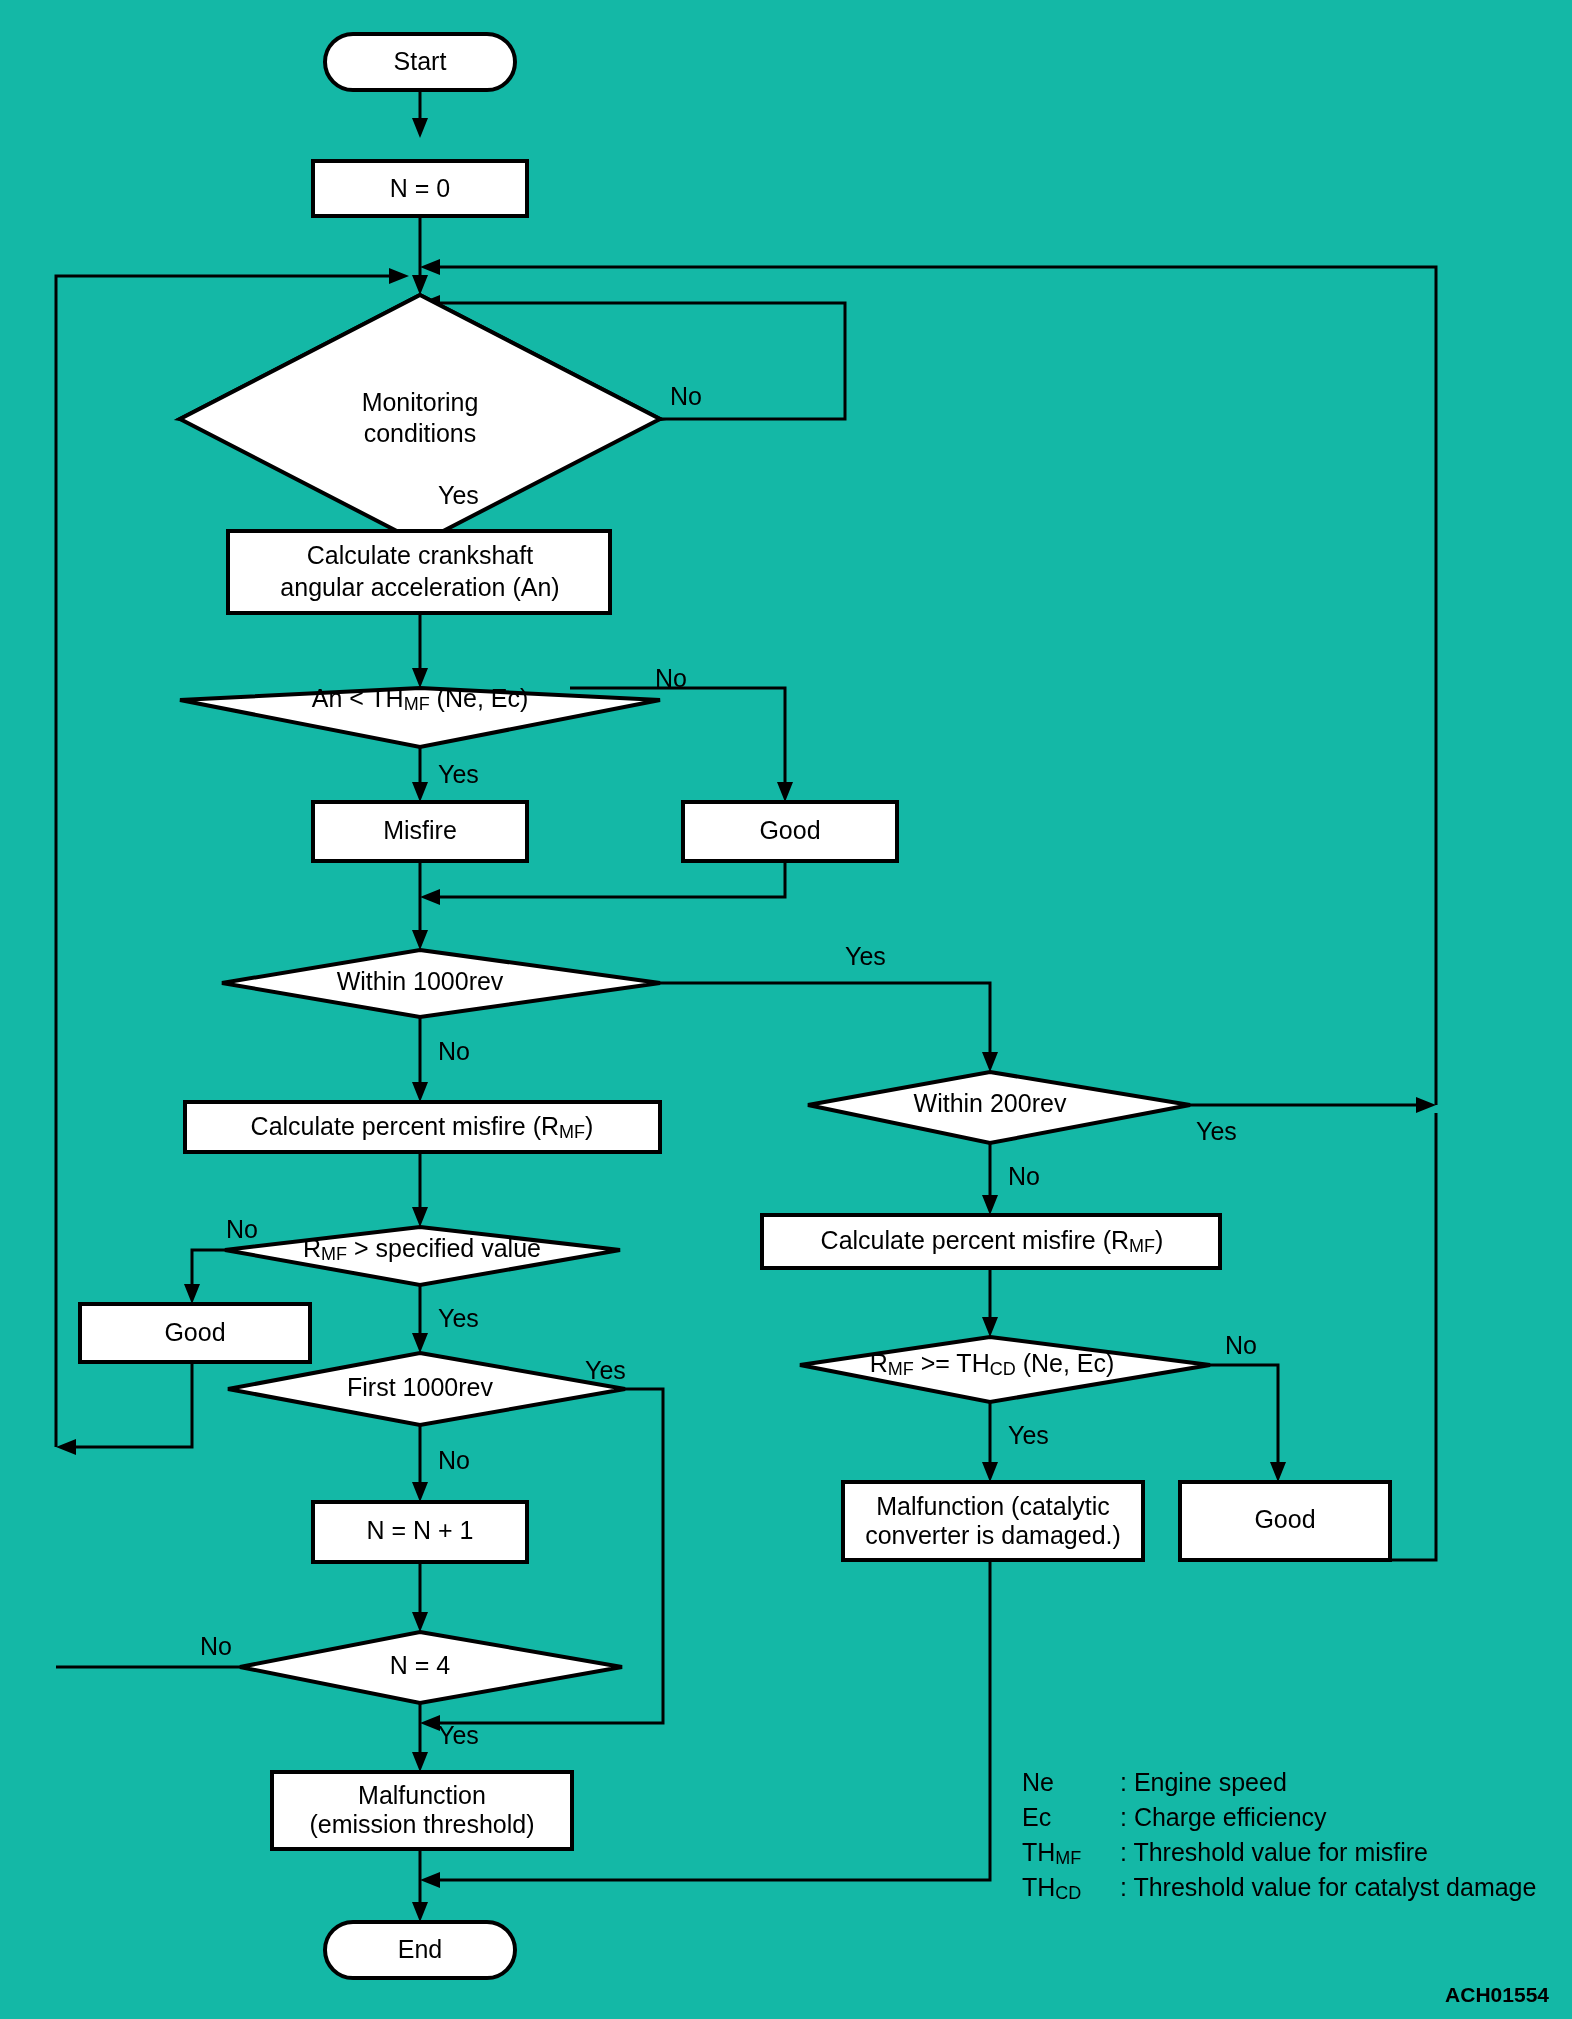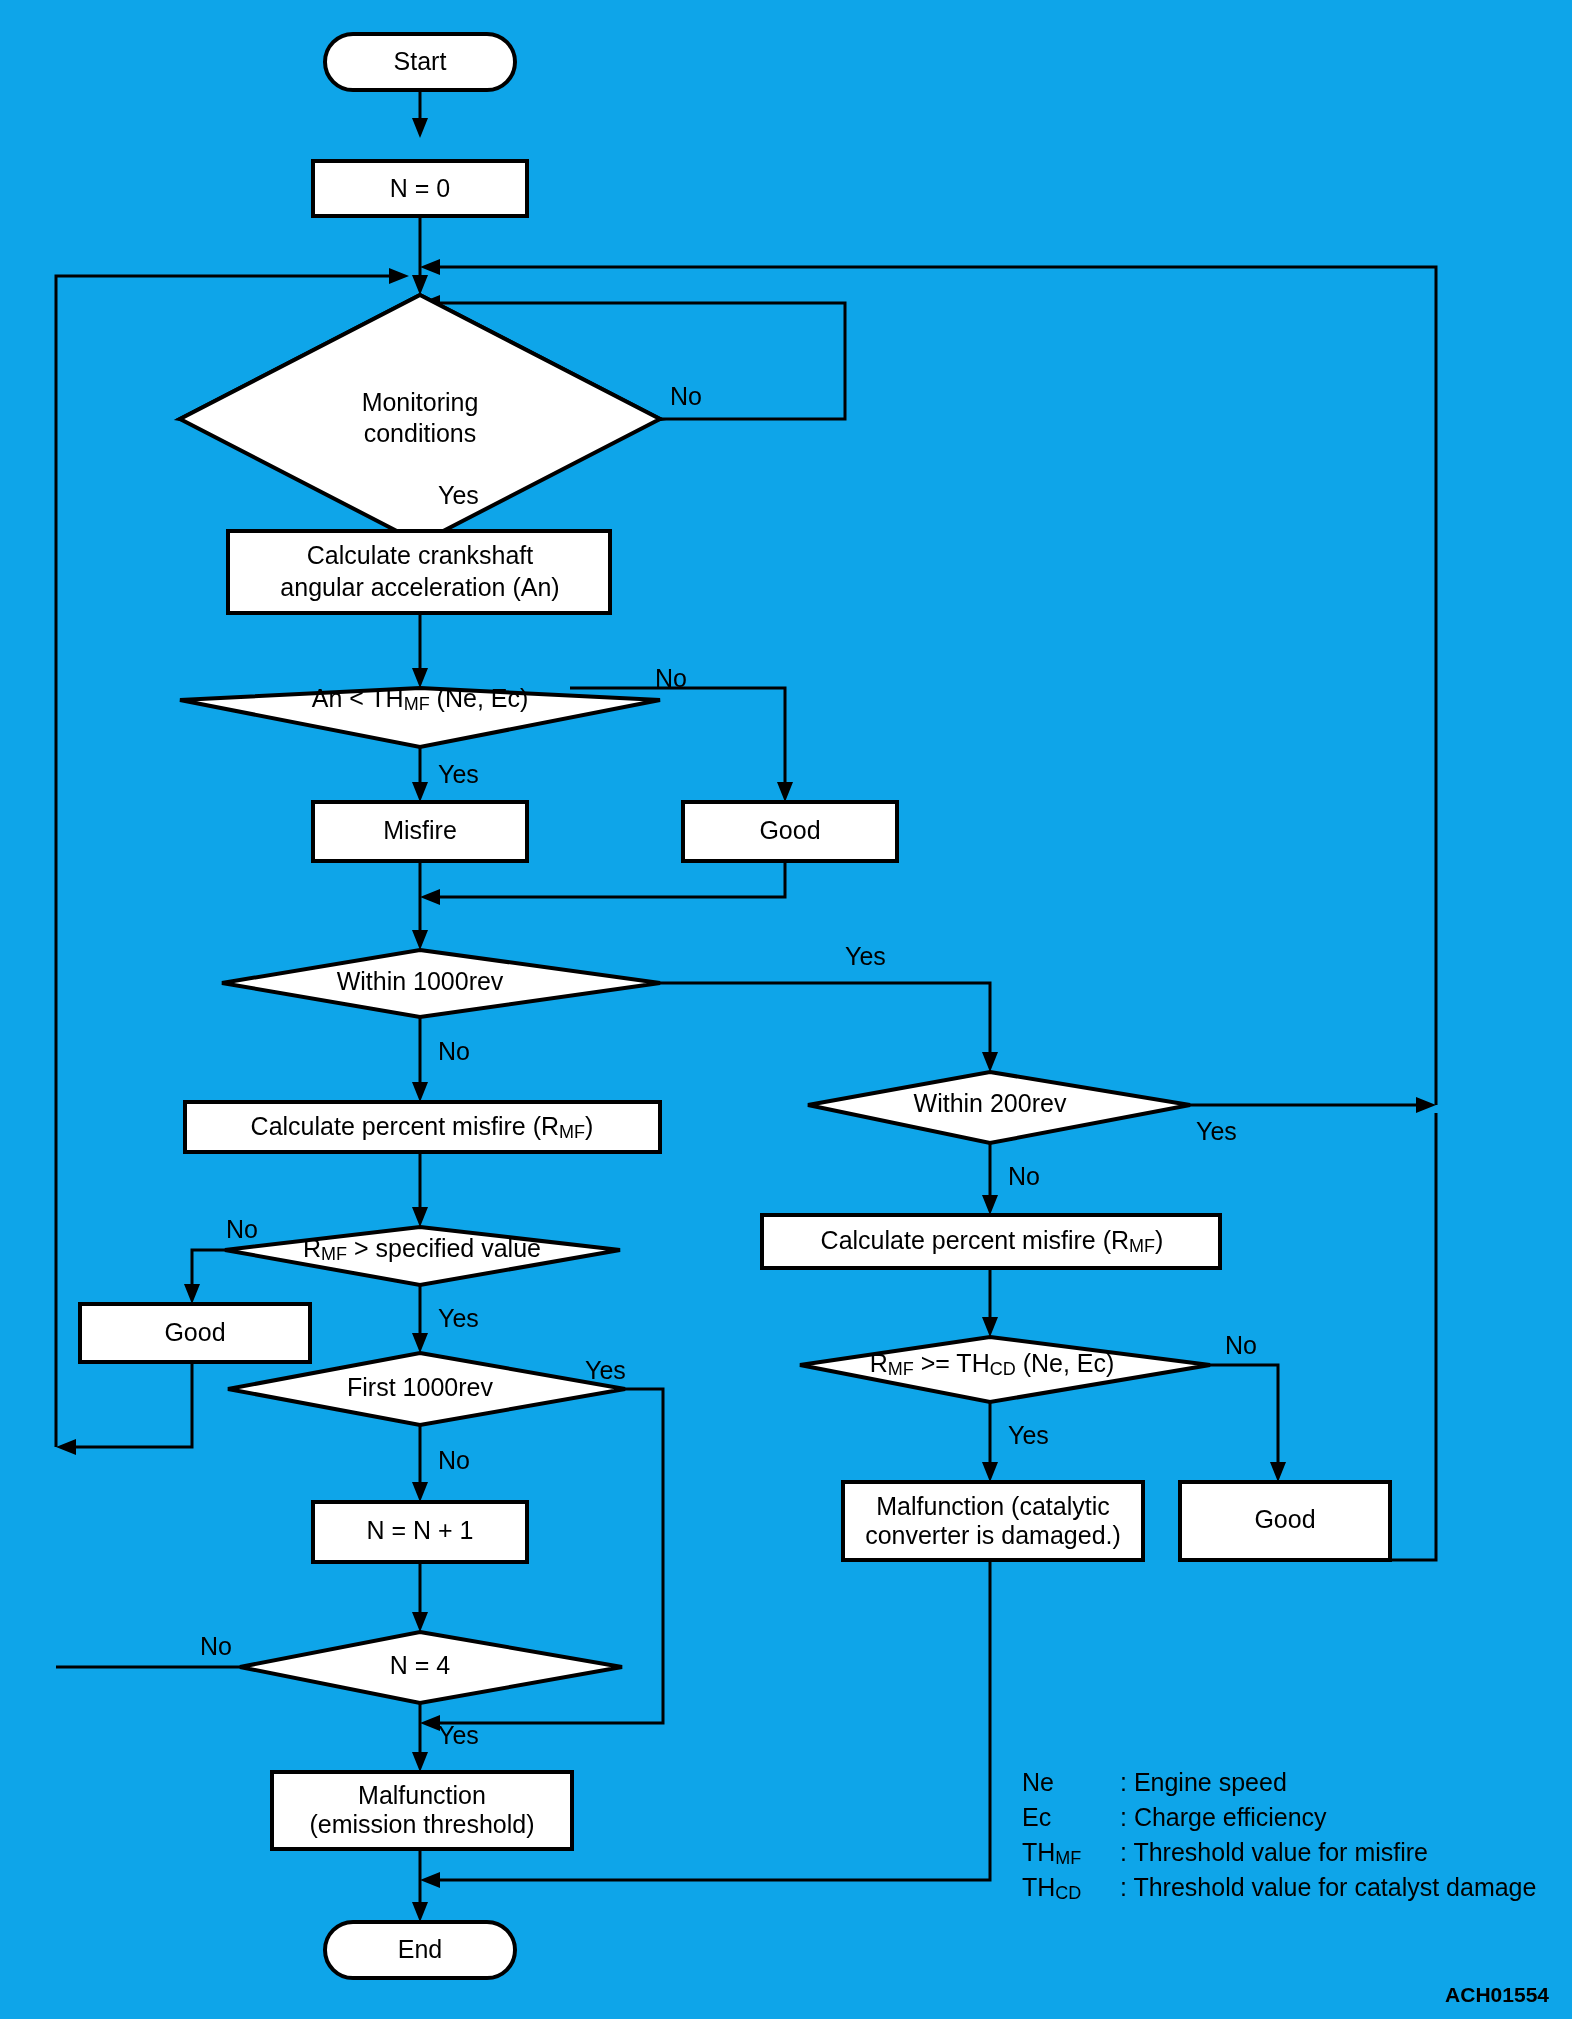--- a/index.html
+++ b/index.html
@@ -7,21 +7,21 @@
     padding: 0;
     background: #ffffff;
   }
   body {
     font-family: "Liberation Sans", sans-serif;
   }
   #flow-root {
     position: relative;
     width: 1572px;
     height: 2019px;
-    background: #0ea5e9;
+    background: #14b8a6;
     overflow: hidden;
   }
   svg#flow-svg {
     position: absolute;
     left: 0;
     top: 0;
     width: 1572px;
     height: 2019px;
   }
   .shape-stroke {

